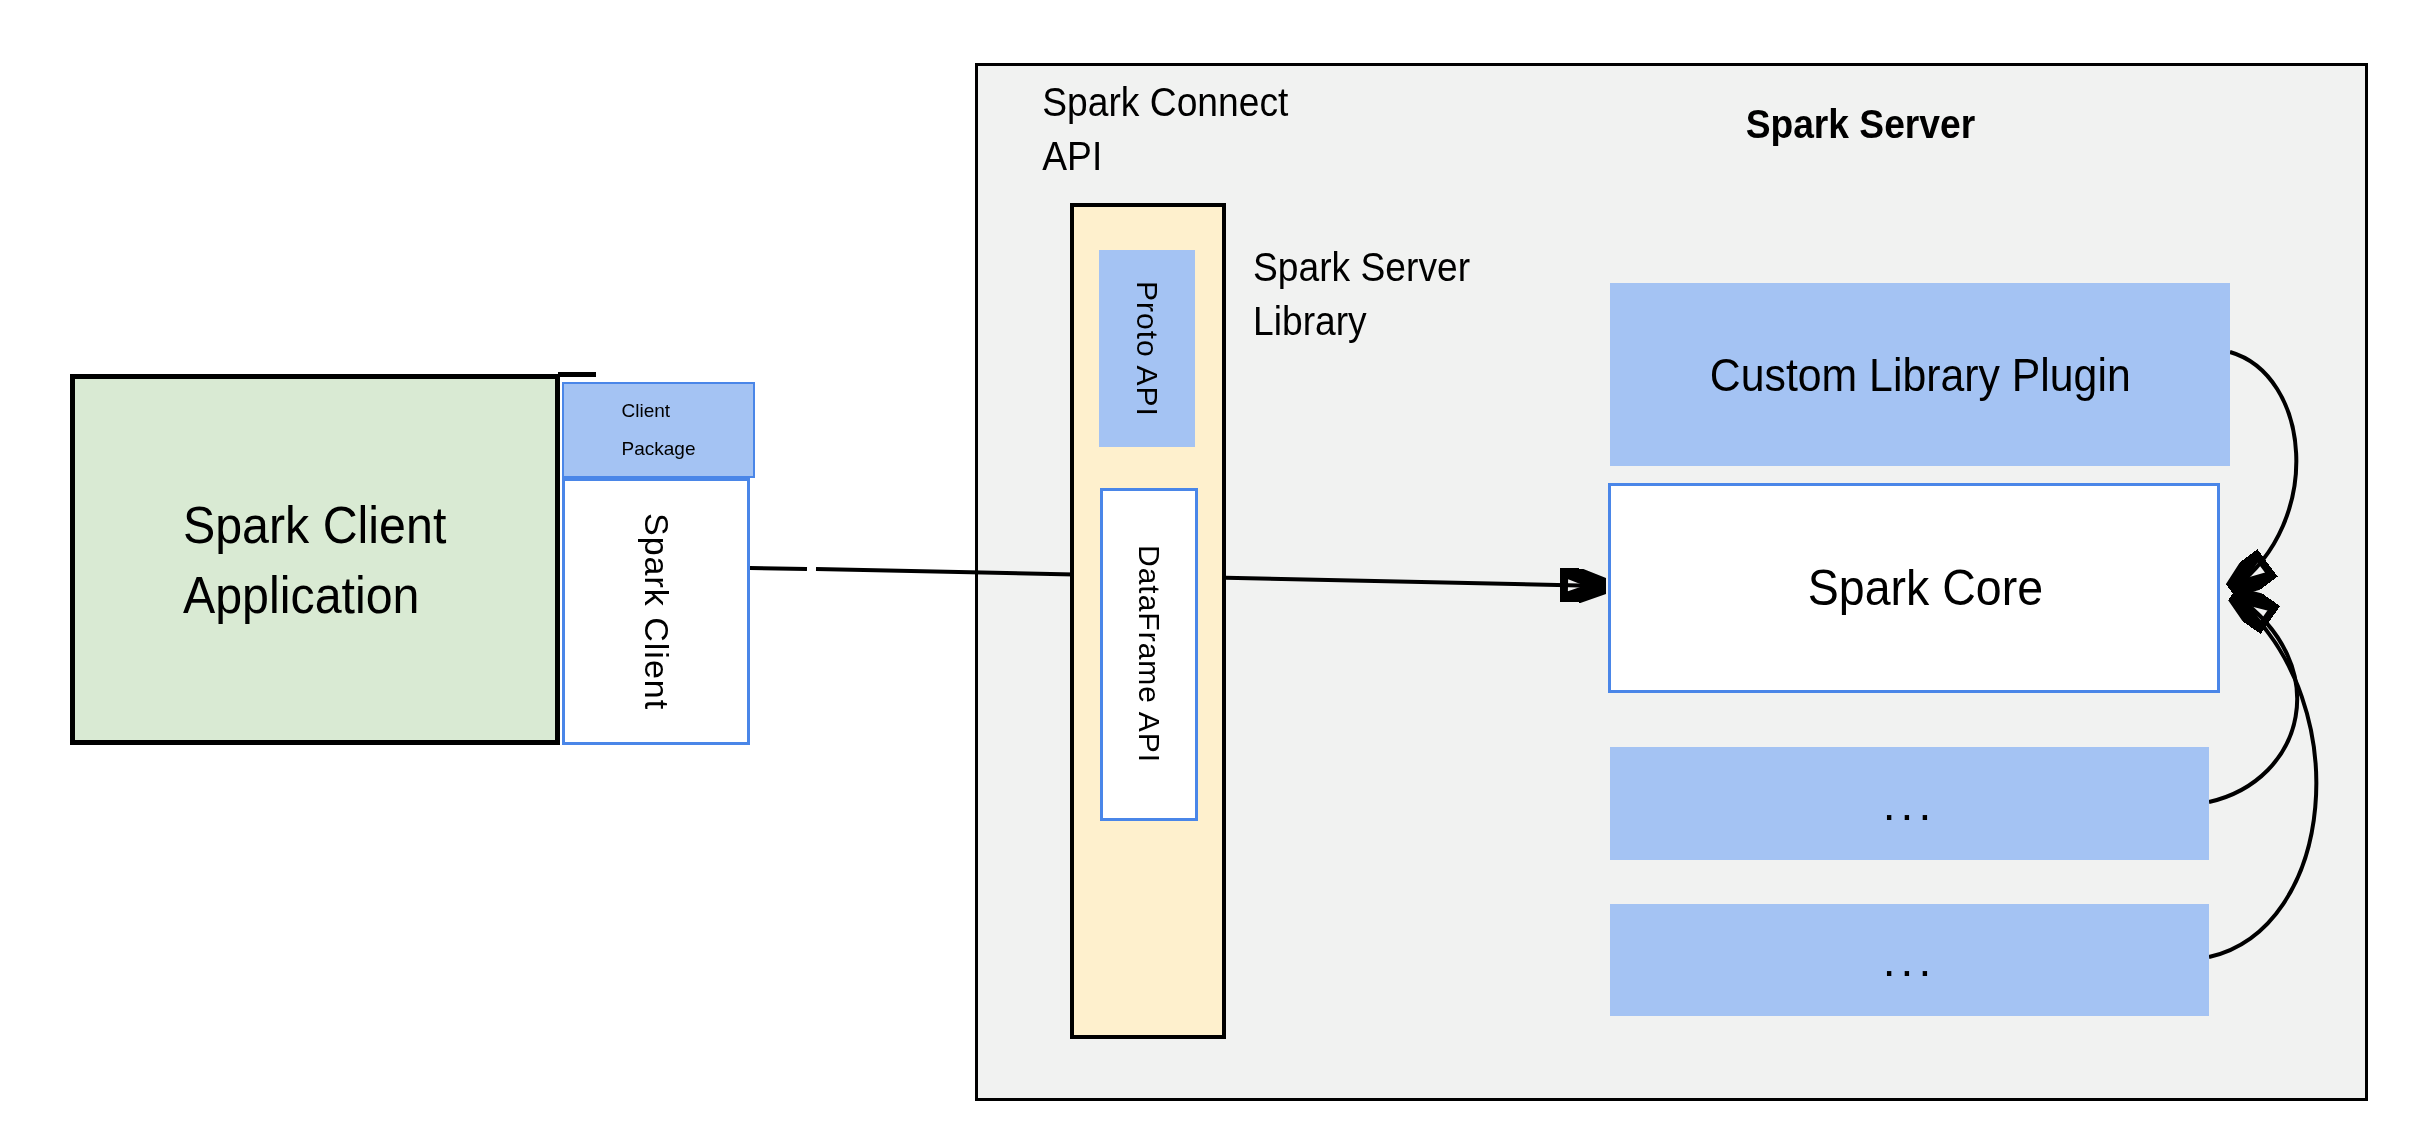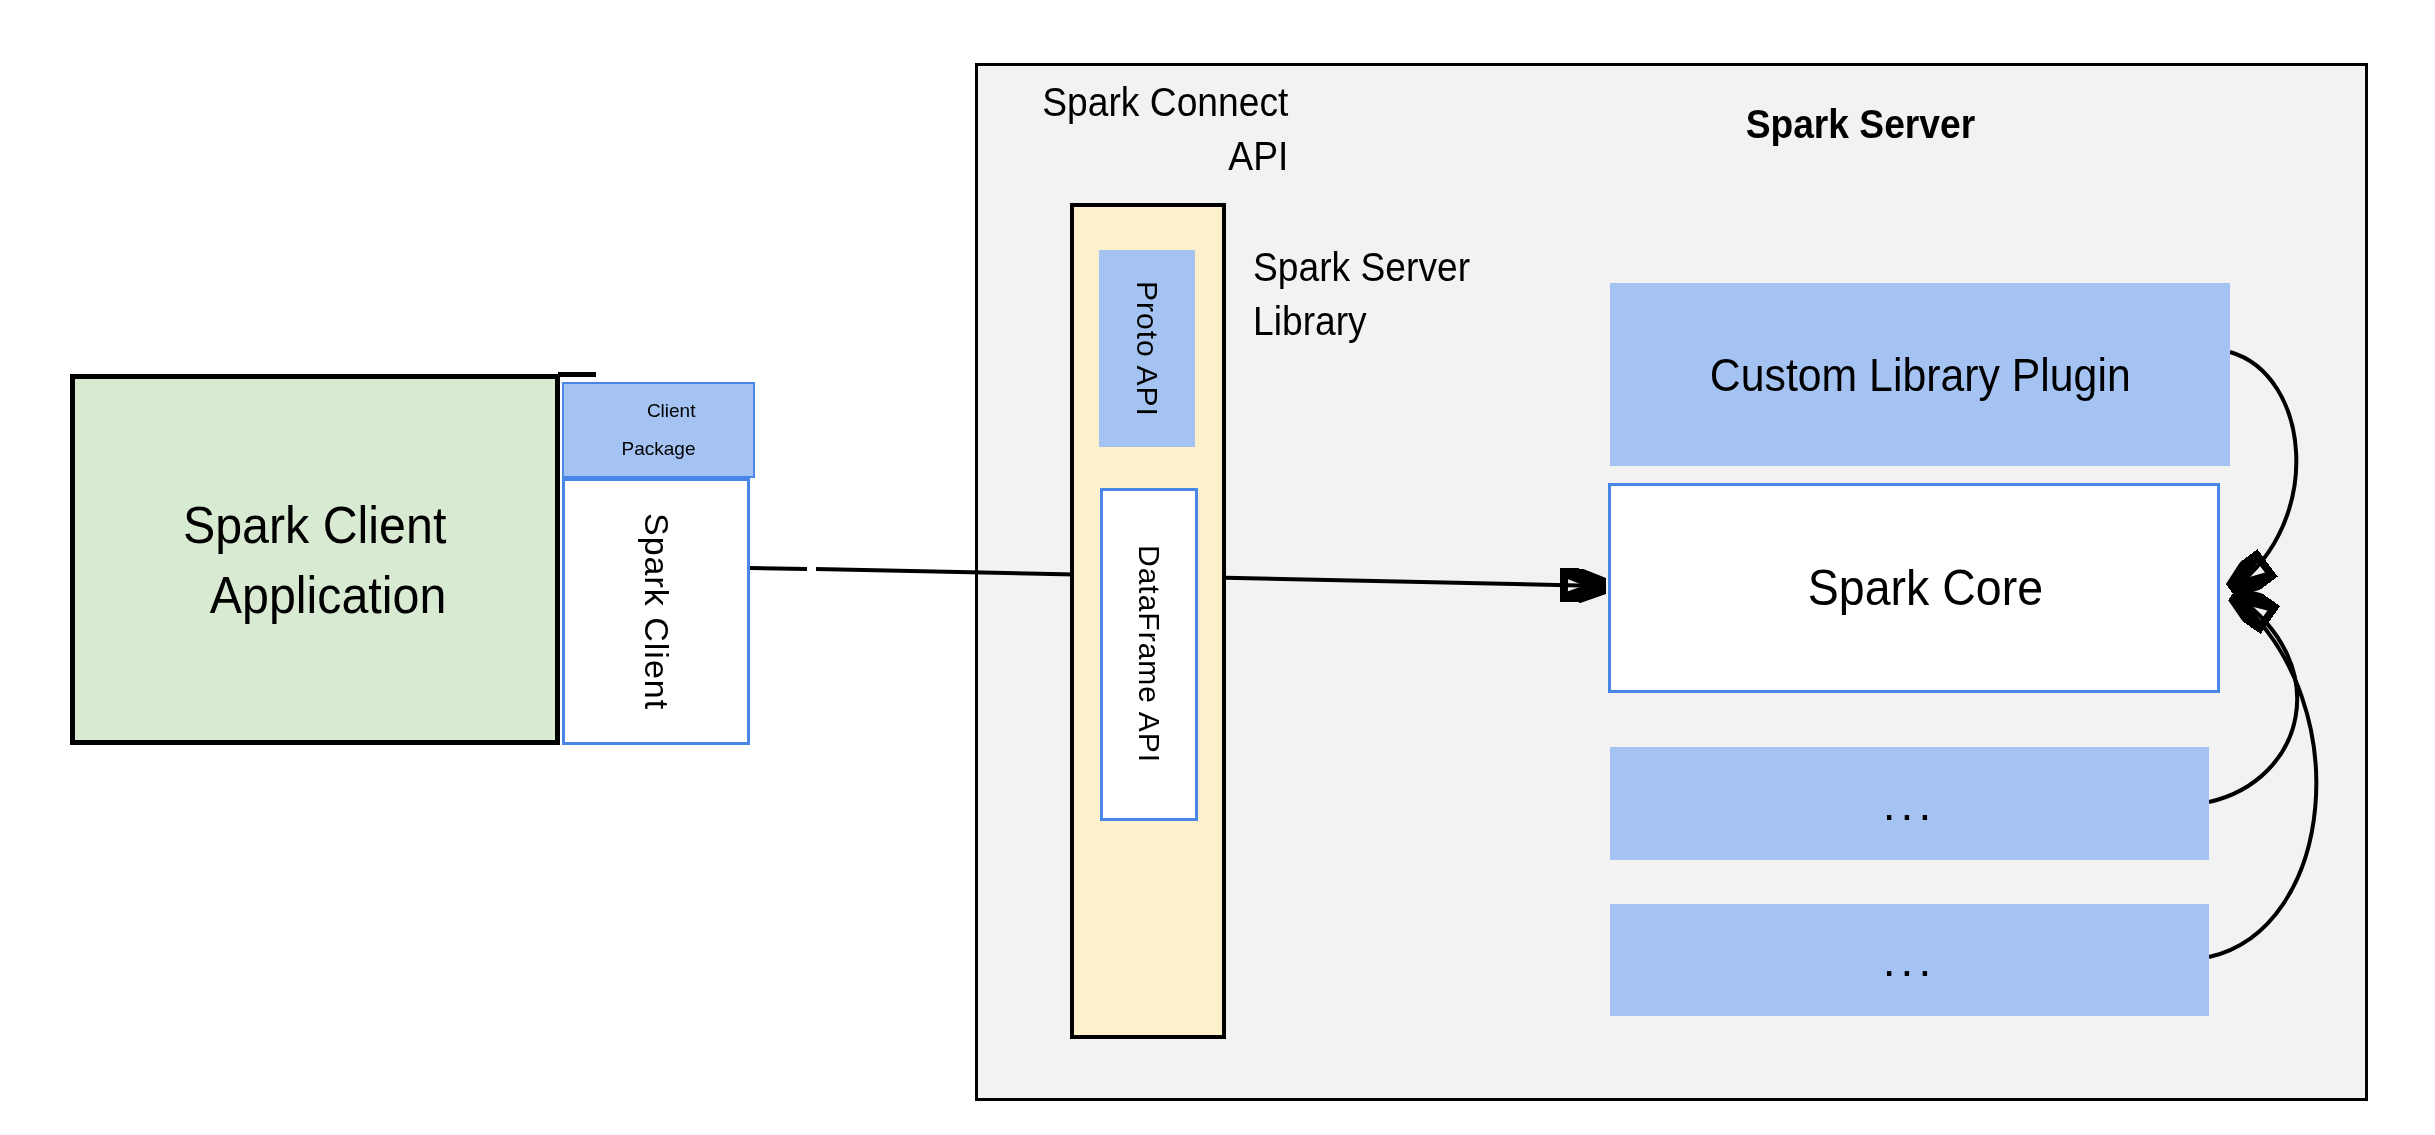--- a/index.html
+++ b/index.html
@@ -2,21 +2,21 @@
 <html style="--blue_fill: #a4c3f3; --blue_border: #4a86e8; --green_fill: #d9ead3; --yellow_fill: #fef0cd; --server_bg: #f1f2f1;"><head>
 <meta charset="utf-8">
 <style>
   html,body{margin:0;padding:0;background:#ffffff;}
   #canvas{
     position:relative;width:2435px;height:1135px;background:#ffffff;
     font-family:"Liberation Sans","DejaVu Sans",sans-serif;color:#000;
     overflow:hidden;
   }
   .abs{position:absolute;box-sizing:border-box;}
-  .center{display:flex;align-items:center;justify-content:center;text-align:right;}
+  .center{display:flex;align-items:center;justify-content:center;text-align:left;}
   .pre{white-space:pre-line;}
   .condensed{transform:scaleX(.93);transform-origin:center center;}
   .vtext{writing-mode:vertical-rl;}
 
   
   .server-box{
     left:975px;top:63px;width:1393px;height:1038px;
     background:var(--server_bg,#f1f2f1);border:3px solid #000;
   }
   .green-box{

